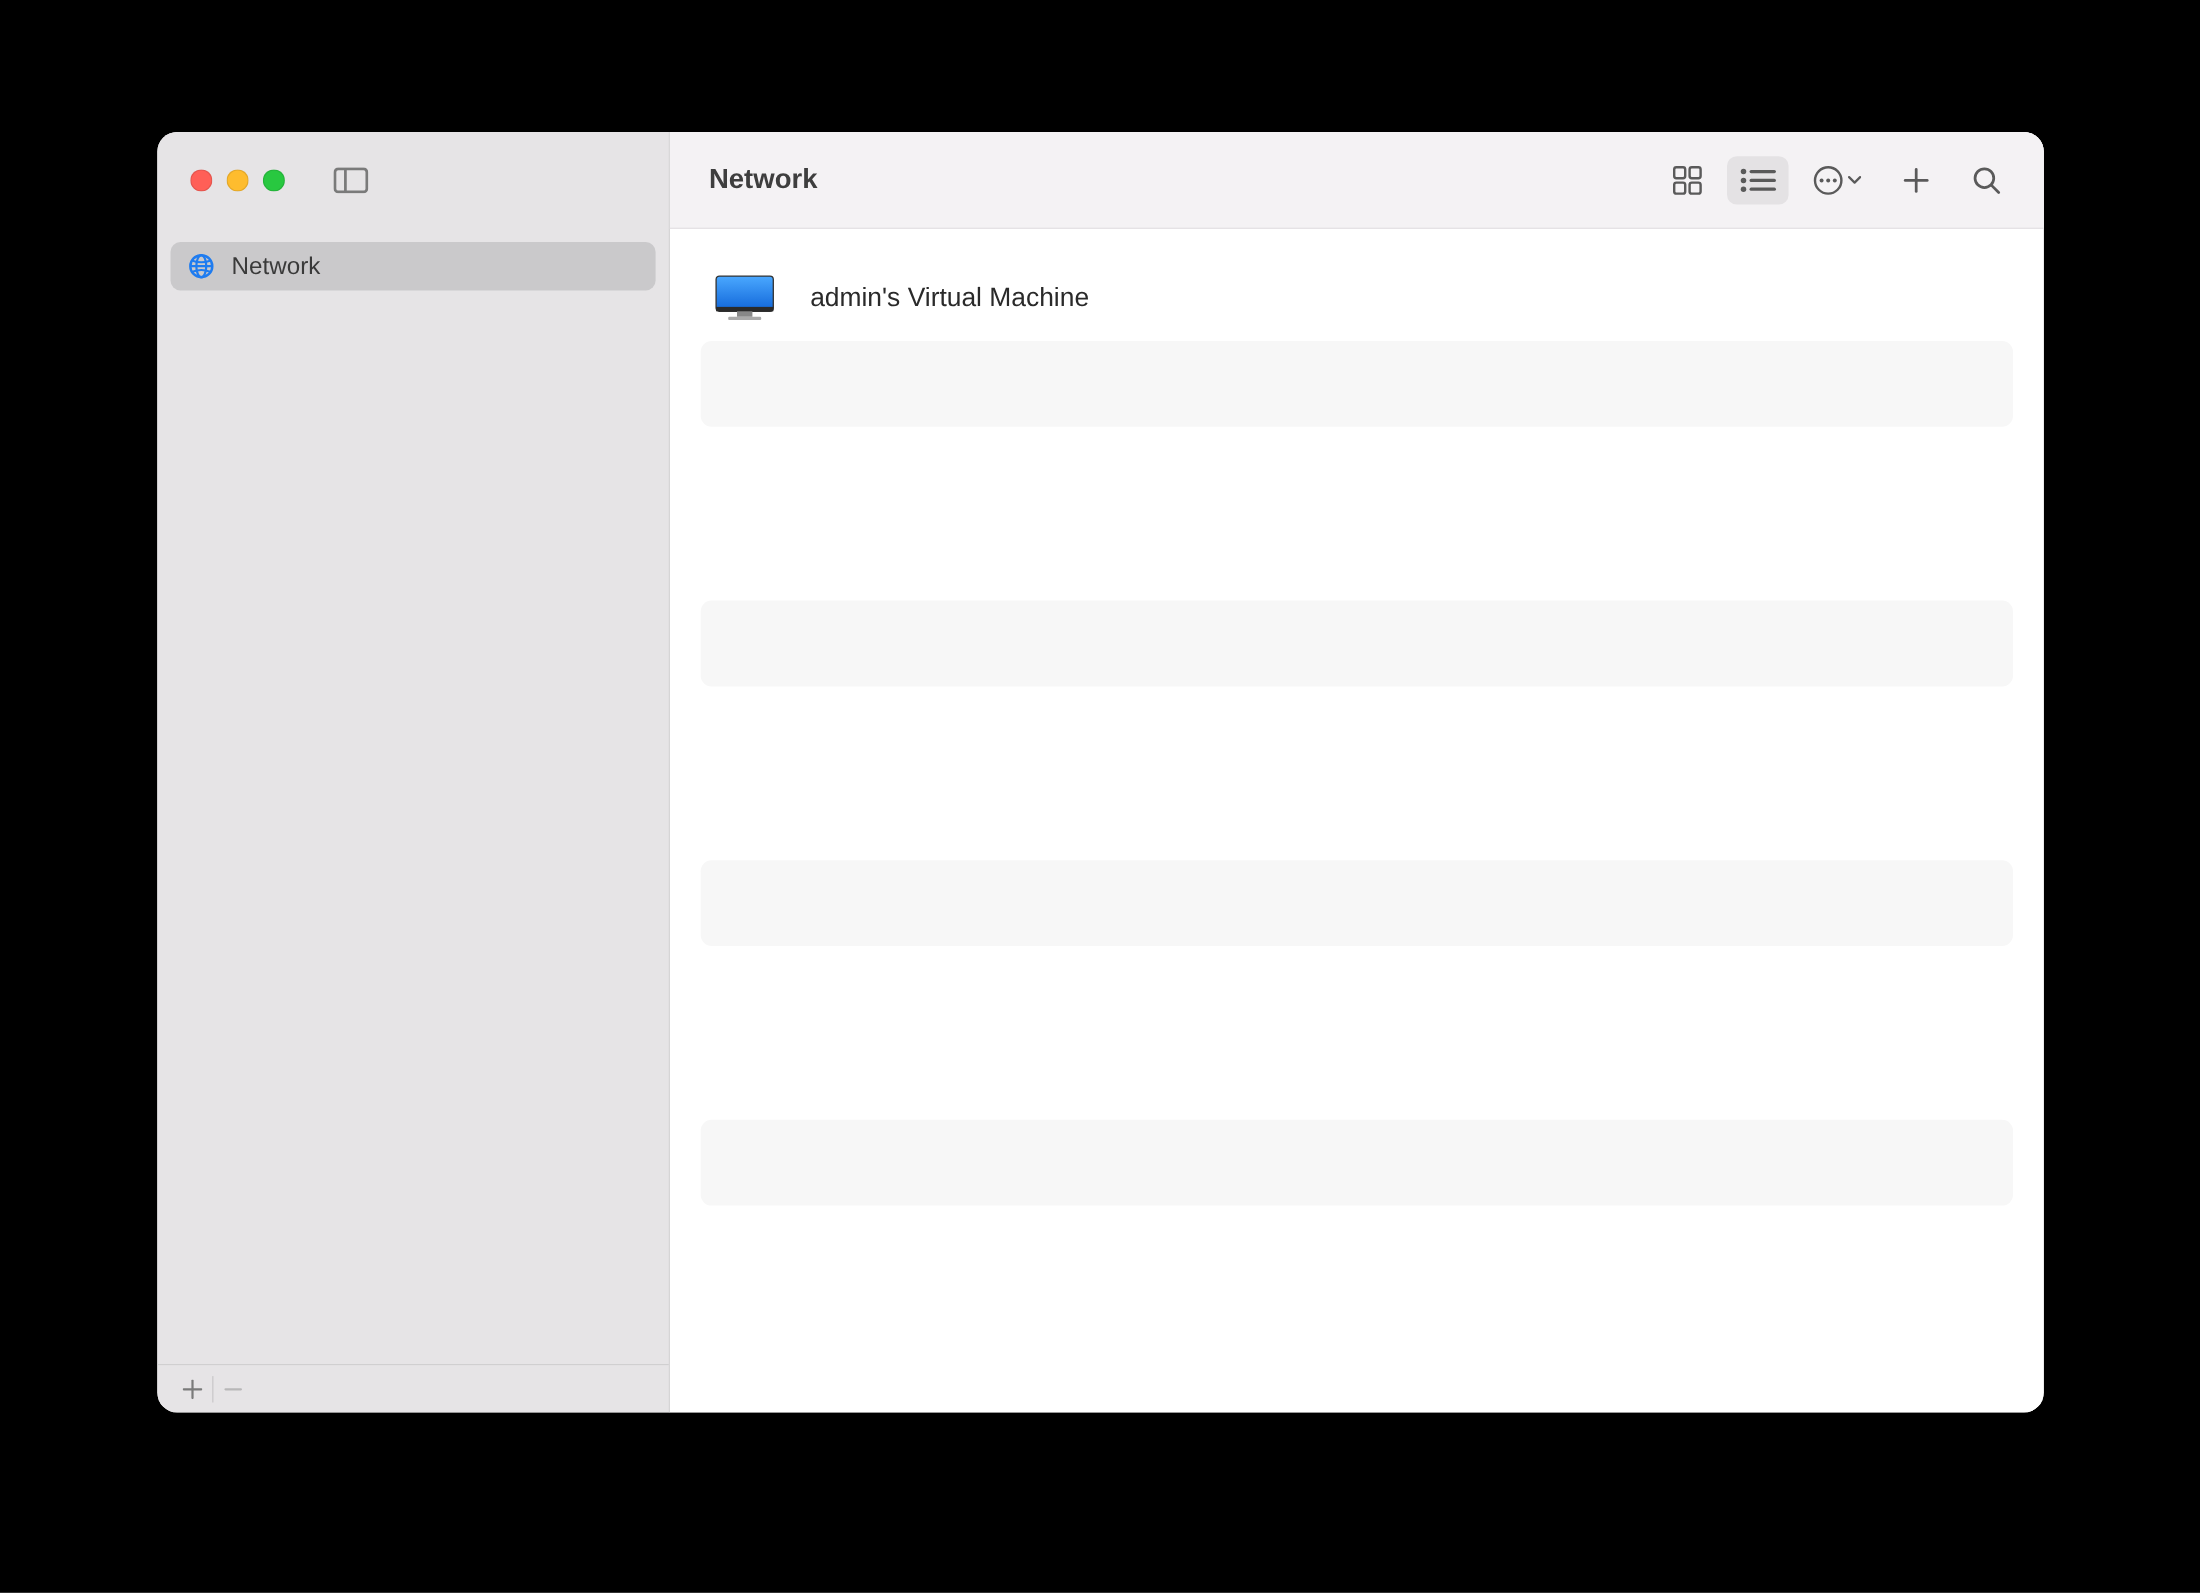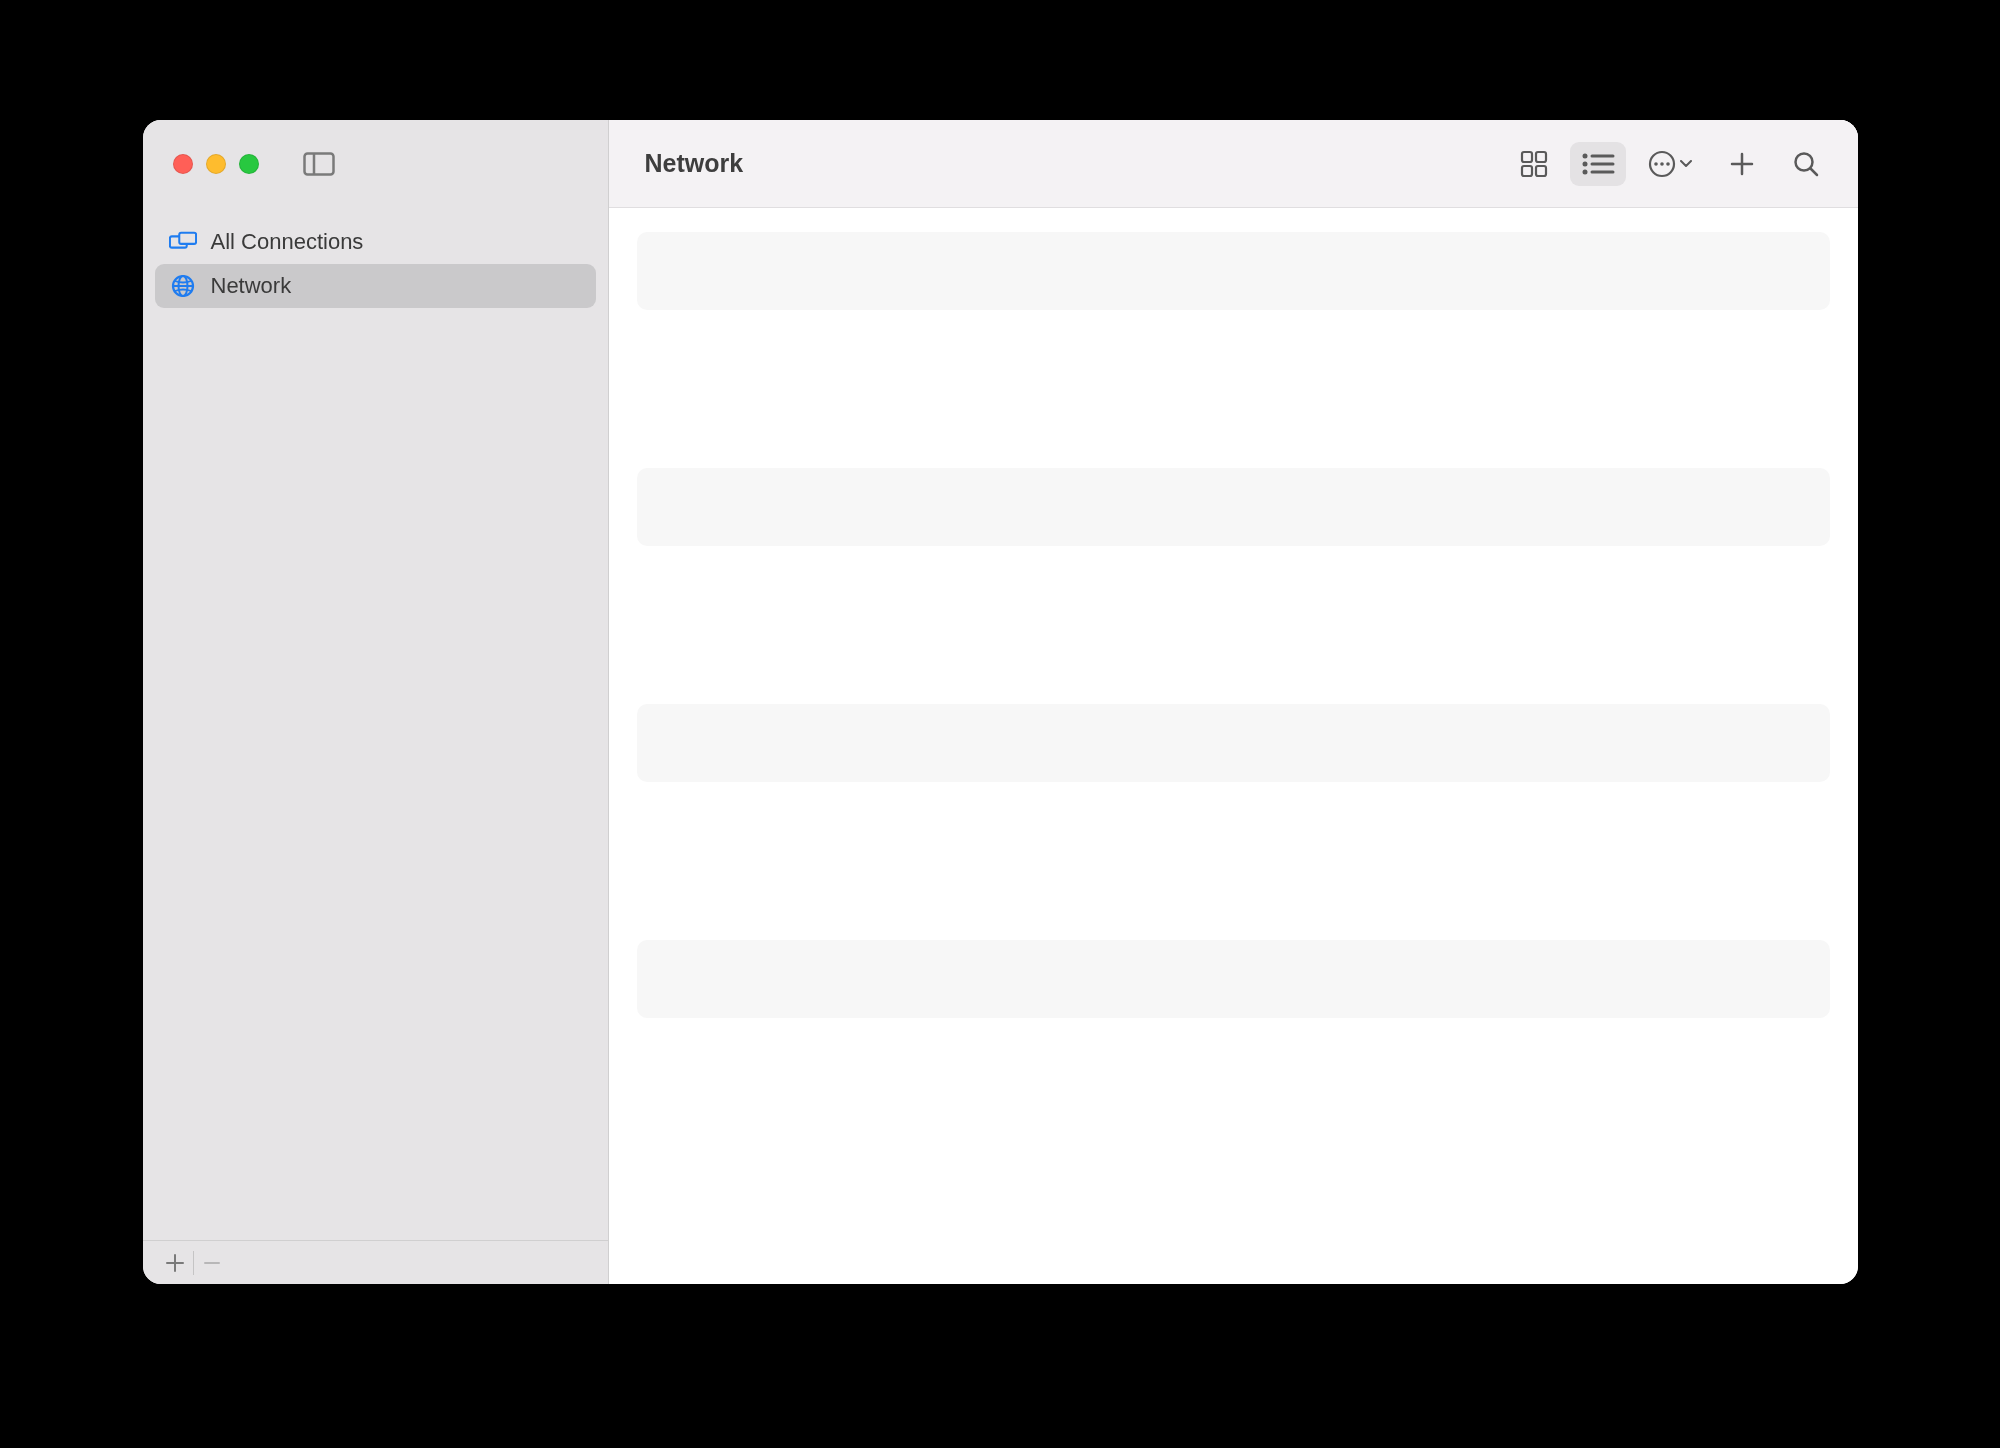--- a/index.html
+++ b/index.html
@@ -225,30 +225,20 @@
       </div>
       <div class="sidebar-toggle-icon">
         <svg width="32" height="24" viewBox="0 0 32 24" fill="none">
           <rect x="1.5" y="1.5" width="29" height="21" rx="3" stroke="#7a7a7a" stroke-width="2.5"></rect>
           <line x1="11" y1="2" x2="11" y2="22" stroke="#7a7a7a" stroke-width="2.5"></line>
         </svg>
       </div>
     </div>
 
     <div class="sidebar-content">
-      <div class="sidebar-item">
-        <span class="sidebar-item-icon">
-          <svg width="30" height="22" viewBox="0 0 30 22" fill="none">
-            <rect x="1" y="5" width="18" height="12" rx="2" stroke="#1f7cf0" stroke-width="2.2" fill="none"></rect>
-            <rect x="11" y="1" width="18" height="12" rx="2" stroke="#1f7cf0" stroke-width="2.2" fill="#e6e4e6"></rect>
-            <line x1="17" y1="13" x2="23" y2="13" stroke="#1f7cf0" stroke-width="2"></line>
-          </svg>
-        </span>
-        <span>All Connections</span>
-      </div>
       <div class="sidebar-item selected">
         <span class="sidebar-item-icon">
           <svg width="24" height="24" viewBox="0 0 24 24" fill="none">
             <circle cx="12" cy="12" r="10" stroke="#1f7cf0" stroke-width="2.2"></circle>
             <ellipse cx="12" cy="12" rx="4.5" ry="10" stroke="#1f7cf0" stroke-width="2"></ellipse>
             <line x1="2" y1="12" x2="22" y2="12" stroke="#1f7cf0" stroke-width="2"></line>
             <path d="M4 7 Q12 10 20 7" stroke="#1f7cf0" stroke-width="1.8" fill="none"></path>
             <path d="M4 17 Q12 14 20 17" stroke="#1f7cf0" stroke-width="1.8" fill="none"></path>
           </svg>
         </span>
@@ -326,20 +316,37 @@
             <svg width="26" height="26" viewBox="0 0 26 26" fill="none">
               <circle cx="11" cy="11" r="8.5" stroke="#5a5a5a" stroke-width="2.5"></circle>
               <line x1="17.5" y1="17.5" x2="24" y2="24" stroke="#5a5a5a" stroke-width="2.5" stroke-linecap="round"></line>
             </svg>
           </span>
         </div>
       </div>
     </div>
 
     <div class="content">
+      <div class="item-row">
+        <div class="computer-icon">
+          <svg width="58" height="44" viewBox="0 0 58 44">
+            <defs>
+              <linearGradient id="screen" x1="0" y1="0" x2="0" y2="1">
+                <stop offset="0%" stop-color="#4aa8ff"></stop>
+                <stop offset="100%" stop-color="#1065d8"></stop>
+              </linearGradient>
+            </defs>
+            <rect x="3" y="2" width="52" height="32" rx="3" fill="url(#screen)" stroke="#333" stroke-width="1.2"></rect>
+            <rect x="3" y="30" width="52" height="4" fill="#2a2a2a"></rect>
+            <rect x="22" y="34" width="14" height="5" fill="#888"></rect>
+            <rect x="14" y="39" width="30" height="3" rx="1" fill="#aaa"></rect>
+          </svg>
+        </div>
+        <div class="item-name">admin's Virtual Machine</div>
+      </div>
       <div class="item-row empty first"></div>
       <div class="item-row empty"></div>
       <div class="item-row empty"></div>
       <div class="item-row empty"></div>
     </div>
   </div>
 
 </div>
 
 </body></html>

